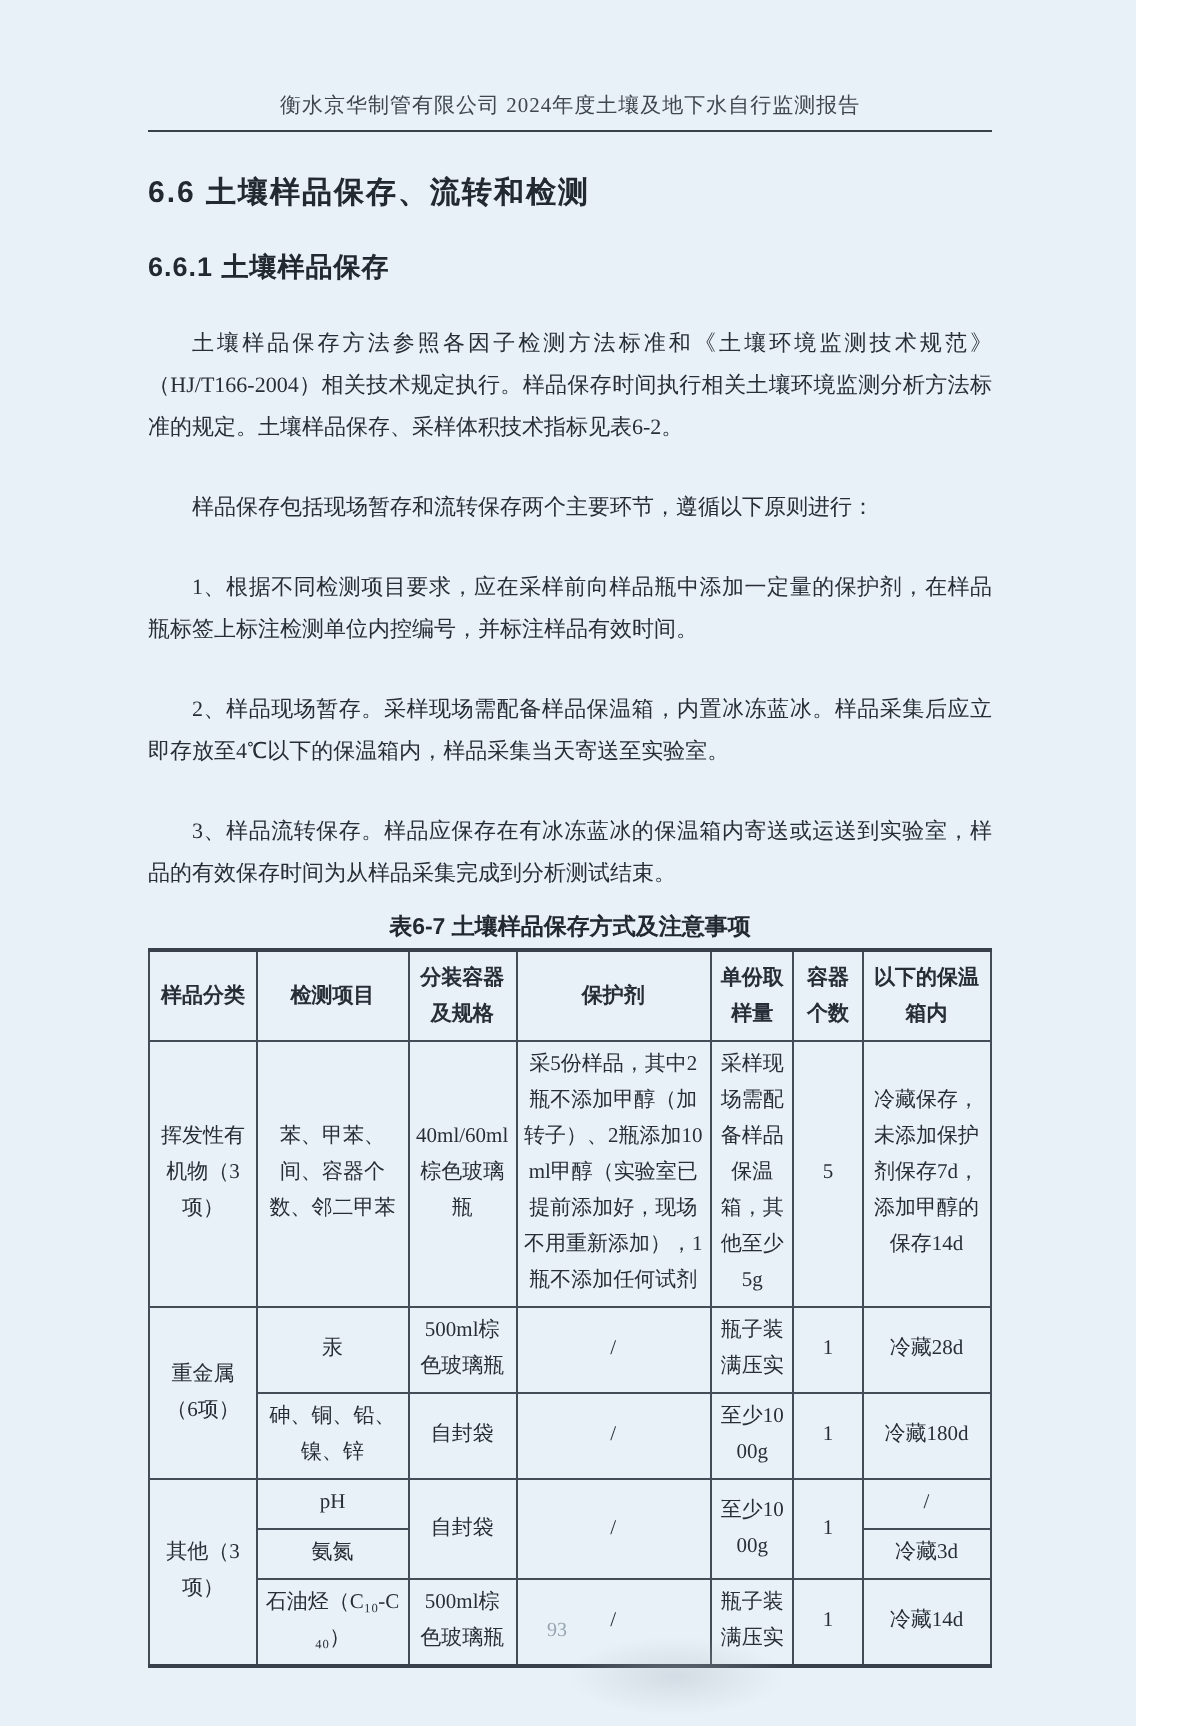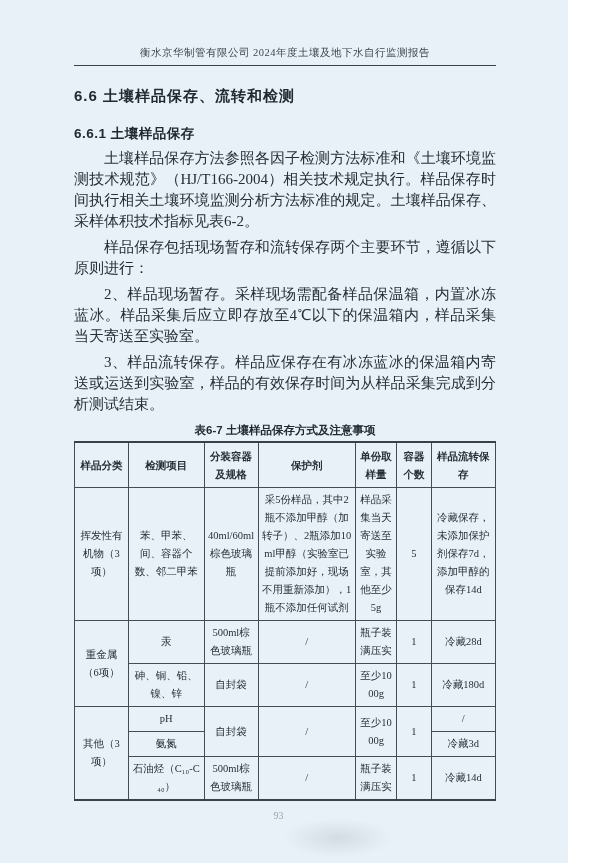--- a/index.html
+++ b/index.html
@@ -32,23 +32,23 @@
   }
   .h2 {
     font-family:"Liberation Sans", sans-serif;
     font-size:13.5px; font-weight:bold;
     letter-spacing:0.5px;
     margin-top:19px;
     color:#222931;
   }
 
   .para {
-    font-size:15px;
+    font-size:11px;
     line-height:21px;
-    margin-top:5px;
+    margin-top:19px;
     text-indent:2em;
     text-align:justify;
     color:#272e37;
   }
 
   .table-title {
     font-family:"Liberation Sans", sans-serif;
     text-align:center;
     font-weight:bold;
     font-size:11.5px;
@@ -102,20 +102,21 @@
 <div class="sheet">
   <div class="content">
 
     <div class="running-head">衡水京华制管有限公司 2024年度土壤及地下水自行监测报告</div>
 
     <div class="h1">6.6  土壤样品保存、流转和检测</div>
     <div class="h2">6.6.1  土壤样品保存</div>
 
     <p class="para">土壤样品保存方法参照各因子检测方法标准和《土壤环境监测技术规范》（HJ/T166-2004）相关技术规定执行。样品保存时间执行相关土壤环境监测分析方法标准的规定。土壤样品保存、采样体积技术指标见表6-2。</p>
     <p class="para">样品保存包括现场暂存和流转保存两个主要环节，遵循以下原则进行：</p>
+    <p class="para">1、根据不同检测项目要求，应在采样前向样品瓶中添加一定量的保护剂，在样品瓶标签上标注检测单位内控编号，并标注样品有效时间。</p>
     <p class="para">2、样品现场暂存。采样现场需配备样品保温箱，内置冰冻蓝冰。样品采集后应立即存放至4℃以下的保温箱内，样品采集当天寄送至实验室。</p>
     <p class="para">3、样品流转保存。样品应保存在有冰冻蓝冰的保温箱内寄送或运送到实验室，样品的有效保存时间为从样品采集完成到分析测试结束。</p>
 
     <div class="table-title">表6-7  土壤样品保存方式及注意事项</div>
 
     <table class="preserve">
       <colgroup>
         <col style="width:12.8%">
         <col style="width:18.0%">
         <col style="width:12.8%">
@@ -125,30 +126,30 @@
         <col style="width:15.3%">
       </colgroup>
       <thead>
         <tr>
           <th>样品分类</th>
           <th>检测项目</th>
           <th>分装容器及规格</th>
           <th>保护剂</th>
           <th>单份取样量</th>
           <th>容器个数</th>
-          <th>样品流转保存</th>
+          <th>以下的保温箱内</th>
         </tr>
       </thead>
       <tbody>
         <tr>
           <td>挥发性有机物（3项）</td>
           <td>苯、甲苯、间、容器个数、邻二甲苯</td>
           <td>40ml/60ml棕色玻璃瓶</td>
           <td>采5份样品，其中2瓶不添加甲醇（加转子）、2瓶添加10ml甲醇（实验室已提前添加好，现场不用重新添加），1瓶不添加任何试剂</td>
-          <td>样品采集当天寄送至实验室，其他至少5g</td>
+          <td>采样现场需配备样品保温箱，其他至少5g</td>
           <td>5</td>
           <td>冷藏保存，未添加保护剂保存7d，添加甲醇的保存14d</td>
         </tr>
         <tr>
           <td rowspan="2">重金属（6项）</td>
           <td>汞</td>
           <td>500ml棕色玻璃瓶</td>
           <td>/</td>
           <td>瓶子装满压实</td>
           <td>1</td>

